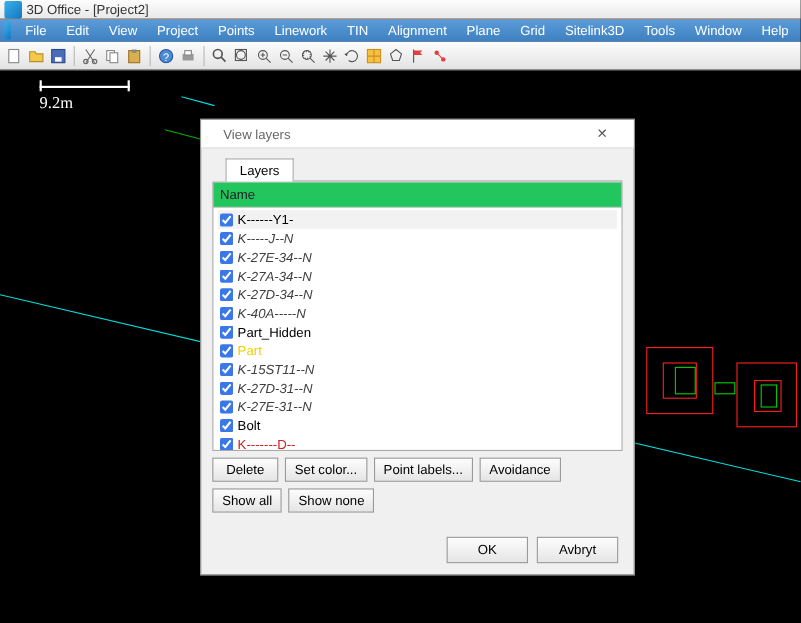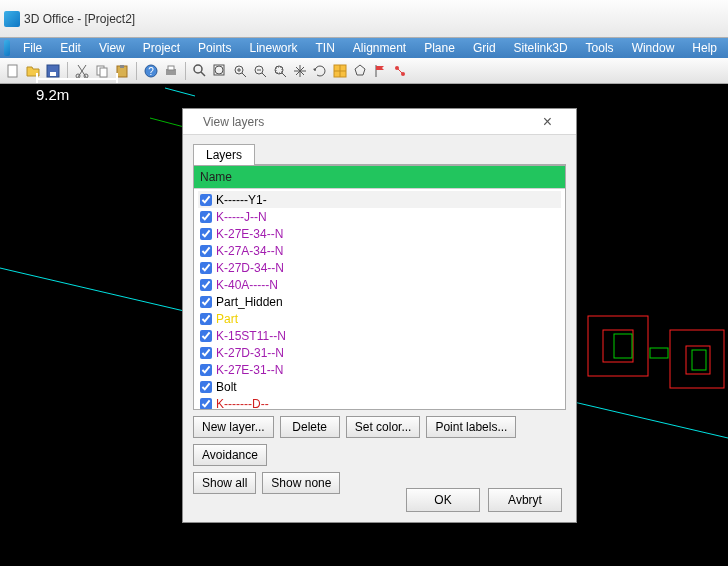--- a/index.html
+++ b/index.html
@@ -1,56 +1,56 @@
 <!DOCTYPE html>
 <html><head>
   <meta charset="utf-8">
   <style>
     * { box-sizing: border-box; margin: 0; padding: 0; font-family: "Segoe UI", Tahoma, sans-serif; }
     body { width: 728px; height: 566px; background: #000; overflow: hidden; position: relative; }
 
     
-    .titlebar { height: 38px; background: linear-gradient(#fdfdfd,#e8e8e8); display: flex; align-items: center; padding: 0 4px; border-bottom: 1px solid #b0b0b0; }
+    .titlebar { height: 18px; background: linear-gradient(#fdfdfd,#e8e8e8); display: flex; align-items: center; padding: 0 4px; border-bottom: 1px solid #b0b0b0; }
     .titlebar-icon { width: 16px; height: 16px; margin-right: 4px; background: linear-gradient(135deg,#3cb0e8,#1077c4); border-radius: 2px; position: relative; }
     .titlebar-text { font-size: 12px; color: #333; }
 
     
     .menubar { height: 20px; background: linear-gradient(#5a9bd8,#3e7fc0); display: flex; align-items: center; padding: 0 2px; }
     .menubar-icon { width: 18px; height: 16px; margin: 0 4px 0 2px; background: linear-gradient(135deg,#3cb0e8,#1077c4); border-radius: 2px; }
     .menu-item { color: #fff; font-size: 12px; padding: 2px 9px; cursor: default; }
 
     
     .toolbar { height: 26px; background: linear-gradient(#fcfcfc,#e3e3e3); border-bottom: 1px solid #a8a8a8; display: flex; align-items: center; padding: 0 4px; gap: 2px; }
     .tool-btn { width: 18px; height: 18px; display: flex; align-items: center; justify-content: center; cursor: default; }
     .tool-sep { width: 1px; height: 18px; background: #b8b8b8; margin: 0 3px; }
     .tool-btn svg { width: 16px; height: 16px; }
-    .scale-bar { position: absolute; top: 8px; left: 36px; color: #fff; font-size: 15px; }
+    .scale-bar { position: absolute; top: 8px; left: 36px; color: #fff; font-size: 15px; font-family: Liberation Serif, serif; }
     .scale-line { position: absolute; top: 0; left: 36px; width: 82px; border-top: 2px solid #fff; }
     .scale-tick-l { position: absolute; top: -5px; left: 36px; width: 2px; height: 10px; background: #fff; }
     .scale-tick-r { position: absolute; top: -5px; left: 116px; width: 2px; height: 10px; background: #fff; }
 
     
     .dialog { position: absolute; top: 108px; left: 182px; width: 395px; height: 415px; background: #f0f0f0; border: 1px solid #8c8c8c; box-shadow: 2px 2px 3px rgba(0,0,0,.3); }
     .dlg-titlebar { height: 26px; background: #fff; border-bottom: 1px solid #d8d8d8; display: flex; align-items: center; justify-content: space-between; padding: 0 20px; }
     .dlg-title { font-size: 12px; color: #666; }
     .dlg-close { font-size: 16px; color: #555; font-family: Arial; cursor: default; padding: 0 4px; }
 
-    .tab-area { padding: 8px 10px 0 10px; }
+    .tab-area { padding: 8px 10px 0 22px; }
     .tabs { display: flex; border-bottom: 1px solid #aaa; }
     .tab { background: #fff; border: 1px solid #aaa; border-bottom: none; padding: 3px 12px; font-size: 12px; position: relative; top: 1px; }
 
     .list-frame { margin: 0 10px; border: 1px solid #aaa; background: #fff; font-size: 12px; }
     .list-header { border-bottom: 1px solid #d0d0d0; padding: 4px 6px; color: #222; background:#22c55e; }
     .list-body { height: 220px; overflow: hidden; padding: 2px 4px; }
     .list-row { display: flex; align-items: center; height: 17px; gap: 4px; padding: 0 2px; }
     .list-row.selected { background: #f2f2f2; }
     .chk { width: 12px; height: 12px; accent-color: #3b78e7; }
     .layer-name { font-size: 12px; }
     .c-black { color: #000; }
-    .c-green { color: #a21caf; }
+    .c-green { color: #404040; font-style: italic; }
     .c-yellow { color: #f0d000; }
     .c-red { color: #d02020; }
 
     .btn-row { display: flex; gap: 6px; padding: 6px 10px 0 10px; flex-wrap: wrap; }
     .btn { background: linear-gradient(#fdfdfd,#e5e5e5); border: 1px solid #9a9a9a; font-size: 12px; padding: 3px 8px; min-width: 60px; cursor: default; }
     .btn-wide { min-width: 74px; }
 
     .dlg-footer { position: absolute; bottom: 10px; right: 14px; display: flex; gap: 8px; }
     .btn-ok { min-width: 74px; padding: 4px 8px; }
 
@@ -295,21 +295,20 @@
           <span class="layer-name c-black">Bolt</span>
         </div>
         <div class="list-row">
           <input type="checkbox" class="chk" checked="" style="">
           <span class="layer-name c-red">K-------D--</span>
         </div>
       </div>
   </div>
 
   <div class="btn-row" id="btn-row-1">
-      <button class="btn btn-wide">New layer...</button>
       <button class="btn">Delete</button>
       <button class="btn btn-wide">Set color...</button>
       <button class="btn btn-wide">Point labels...</button>
       <button class="btn btn-wide">Avoidance</button>
     </div>
   <div class="btn-row" id="btn-row-2">
       <button class="btn">Show all</button>
       <button class="btn btn-wide">Show none</button>
     </div>
 

